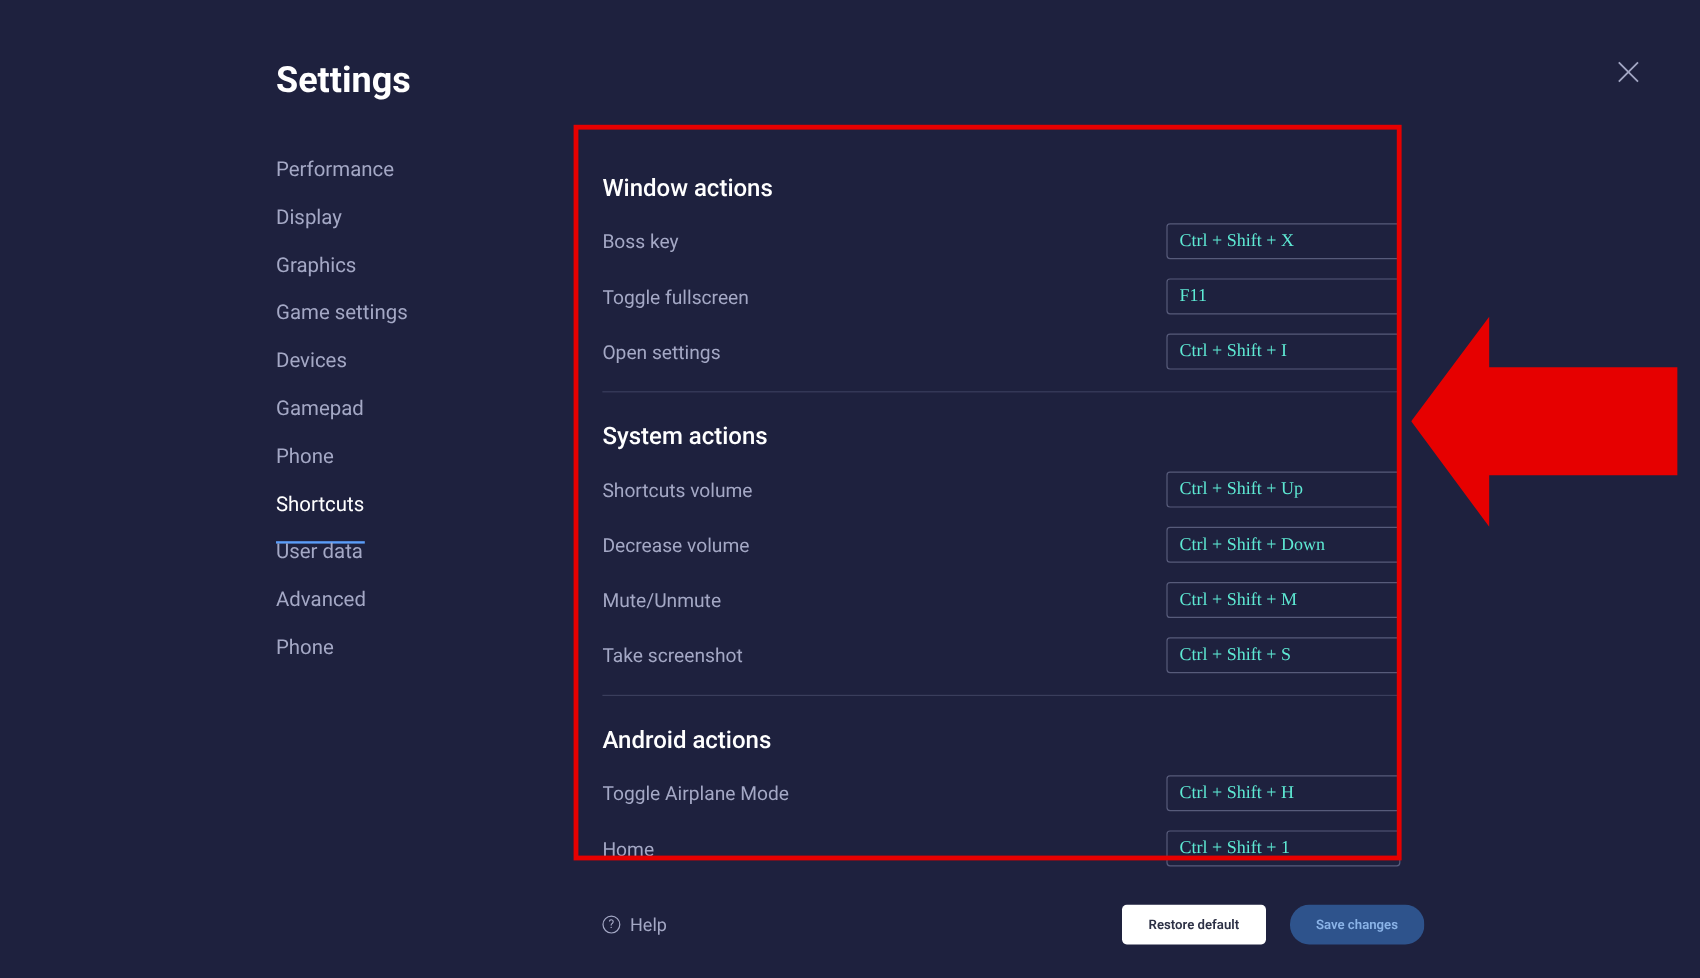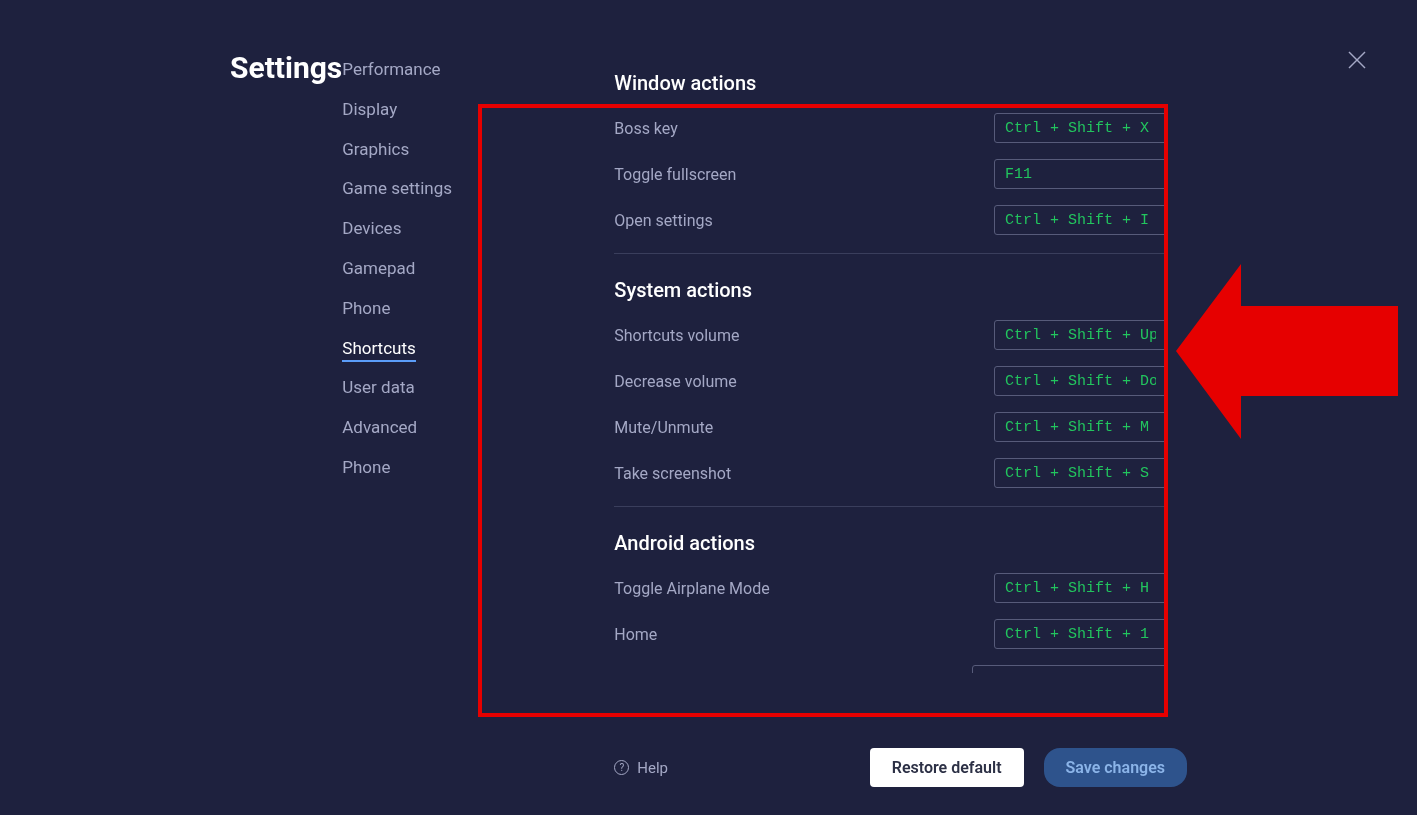--- a/index.html
+++ b/index.html
@@ -13,21 +13,21 @@
       color: #fff;
       width: 1417px;
       height: 815px;
       overflow: hidden;
       position: relative;
     }
     .container {
       padding: 50px 230px 0 230px;
       height: 100%;
       display: flex;
-      flex-direction: row;
+      flex-direction: column;
     }
     .page-title {
       font-size: 30px;
       font-weight: 700;
       color: #fff;
       margin-bottom: 38px;
     }
     .content-area {
       display: flex;
       flex: 1;
@@ -42,21 +42,21 @@
       color: #a4a8c5;
       padding: 8px 0;
       cursor: pointer;
       line-height: 1.4;
     }
     .sidebar-item.active {
       color: #fff;
     }
     .sidebar-item.active span {
       border-bottom: 2px solid #5b9df9;
-      padding-bottom: 2px;
+      padding-bottom: 20px;
     }
     .main-panel {
       flex: 1;
       display: flex;
       flex-direction: column;
       overflow: hidden;
       position: relative;
     }
     .scroll-area {
       flex: 1;
@@ -74,30 +74,30 @@
       display: flex;
       justify-content: space-between;
       align-items: center;
       margin-bottom: 16px;
     }
     .shortcut-label {
       font-size: 16px;
       color: #a4a8c5;
     }
     .shortcut-input {
-      width: 173px;
+      width: 195px;
       height: 30px;
       background: transparent;
       border: 1px solid #575b7a;
-      color: #22c55e;
+      color: #5eead4;
       font-size: 15px;
       padding: 0 10px;
       border-radius: 3px;
       outline: none;
-      font-family: Liberation Mono, monospace;
+      font-family: Liberation Serif, serif;
     }
     .section-divider {
       border: none;
       border-top: 1px solid #3a3e5c;
       margin: 18px 0 24px 0;
     }
     .footer {
       display: flex;
       justify-content: space-between;
       align-items: center;
@@ -121,21 +121,21 @@
       justify-content: center;
       font-size: 10px;
       color: #a4a8c5;
     }
     .footer-buttons {
       display: flex;
       gap: 20px;
     }
     .btn {
       padding: 10px 22px;
-      font-size: 16px;
+      font-size: 11px;
       border: none;
       border-radius: 4px;
       cursor: pointer;
       font-weight: 600;
       font-family: inherit;
     }
     .btn-restore {
       background: #fff;
       color: #2c3045;
     }

